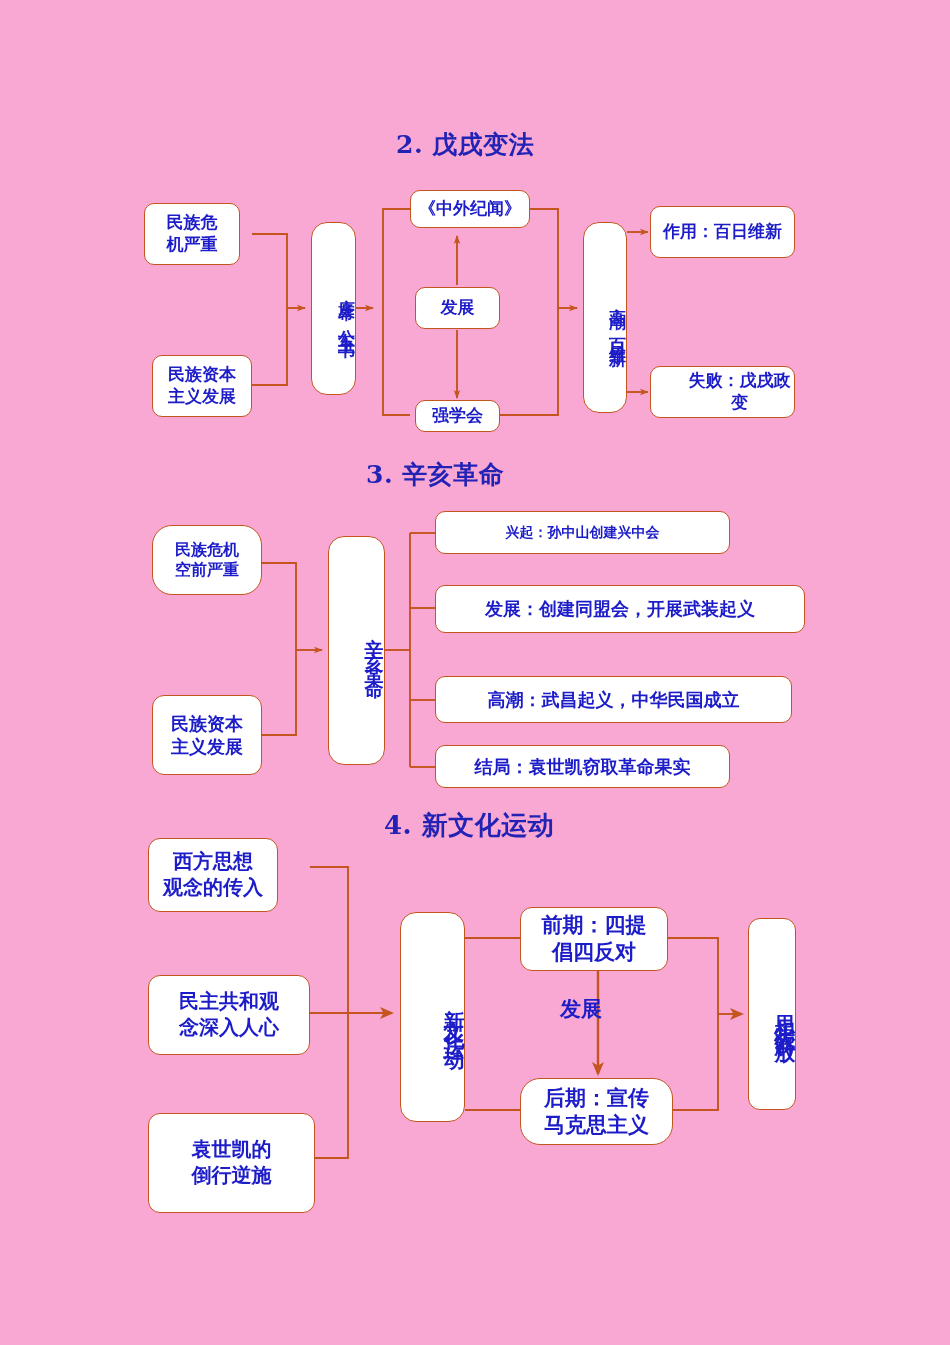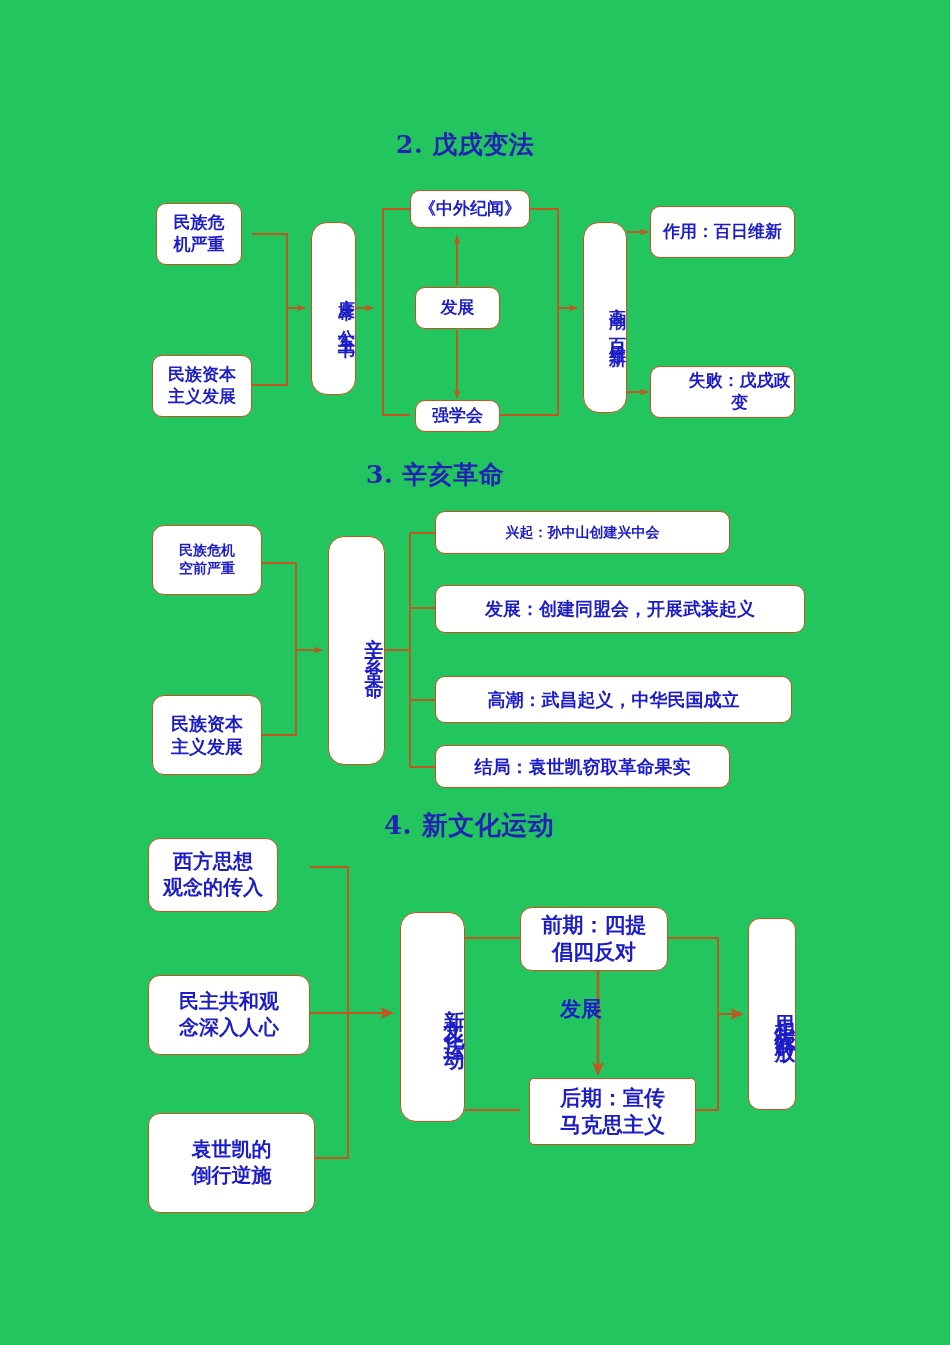--- a/index.html
+++ b/index.html
@@ -1,21 +1,21 @@
 <!DOCTYPE html>
 <html><head>
 <meta charset="utf-8">
 <style>
   html,body{margin:0;padding:0;background:#ffffff;}
   body{
     width:950px;height:1345px;
     font-family:"DejaVu Sans","Liberation Sans",sans-serif;
     position:relative;overflow:hidden;
   }
-  #page{position:relative;width:950px;height:1345px;background:#22c55e;}
+  #page{position:relative;width:950px;height:1345px;background:#f9a8d4;}
   svg#diagram{position:absolute;left:0;top:0;width:950px;height:1345px;}
 
   .sec-title{
     position:absolute;
     color:#2222B4;
     font-family:"DejaVu Serif","Liberation Serif",serif;
     font-weight:700;
     white-space:nowrap;
     letter-spacing:0.5px;
   }
@@ -109,21 +109,21 @@
       <path d="M598,971 V1074" stroke-width="2.4" marker-end="url(#ahbig)"></path>
 
       <path d="M668,938 H718 V1014"></path>
       <path d="M668,1110 H718 V1014"></path>
       <path d="M718,1014 H742" marker-end="url(#ahbig)"></path>
     </g>
   </svg>
 
   <div class="sec-title" style="left:396px;top:128px;font-size:25px;">2. 戊戌变法</div>
 
-  <div class="node" style="left:156px;top:203px;width:86px;height:62px;font-size:17px;">
+  <div class="node" style="left:144px;top:203px;width:96px;height:62px;font-size:17px;">
     <span class="txt" style="white-space:pre-line;">民族危
 机严重</span>
   </div>
 
   <div class="node" style="left:152px;top:355px;width:100px;height:62px;font-size:17px;">
     <span class="txt" style="white-space:pre-line;">民族资本
 主义发展</span>
   </div>
 
   <div class="node vert" style="left:311px;top:222px;width:45px;height:173px;font-size:17px;">
@@ -149,21 +149,21 @@
   <div class="node" style="left:650px;top:206px;width:145px;height:52px;font-size:17px;">
     <span class="txt">作用：百日维新</span>
   </div>
 
   <div class="node" style="left:650px;top:366px;width:145px;height:52px;font-size:17px;padding-left:34px;">
     <span class="txt">失败：戊戌政变</span>
   </div>
 
   <div class="sec-title" style="left:366px;top:458px;font-size:25px;">3. 辛亥革命</div>
 
-  <div class="node" style="left:152px;top:525px;width:110px;height:70px;font-size:14px;border-radius:12px;">
+  <div class="node" style="left:152px;top:525px;width:110px;height:70px;font-size:16px;border-radius:20px;">
     <span class="txt" style="white-space:pre-line;">民族危机
 空前严重</span>
   </div>
 
   <div class="node" style="left:152px;top:695px;width:110px;height:80px;font-size:18px;border-radius:12px;">
     <span class="txt" style="white-space:pre-line;">民族资本
 主义发展</span>
   </div>
 
   <div class="node vert" style="left:328px;top:536px;width:57px;height:229px;font-size:19px;letter-spacing:14px;">
@@ -207,21 +207,21 @@
     <span class="txt">新文化运动</span>
   </div>
 
   <div class="node" style="left:520px;top:907px;width:148px;height:64px;font-size:21px;border-radius:12px;">
     <span class="txt" style="white-space:pre-line;">前期：四提
 倡四反对</span>
   </div>
 
   <div class="loose-label" style="left:560px;top:995px;font-size:21px;">发展</div>
 
-  <div class="node" style="left:520px;top:1078px;width:167px;height:67px;font-size:21px;border-radius:5px;margin-left:9px;">
+  <div class="node" style="left:520px;top:1078px;width:153px;height:67px;font-size:21px;border-radius:20px;">
     <span class="txt" style="white-space:pre-line;">后期：宣传
 马克思主义</span>
   </div>
 
   <div class="node vert" style="left:748px;top:918px;width:48px;height:192px;font-size:21px;letter-spacing:7px;border-radius:12px;">
     <span class="txt">思想大解放</span>
   </div>
 
 </div>
 

